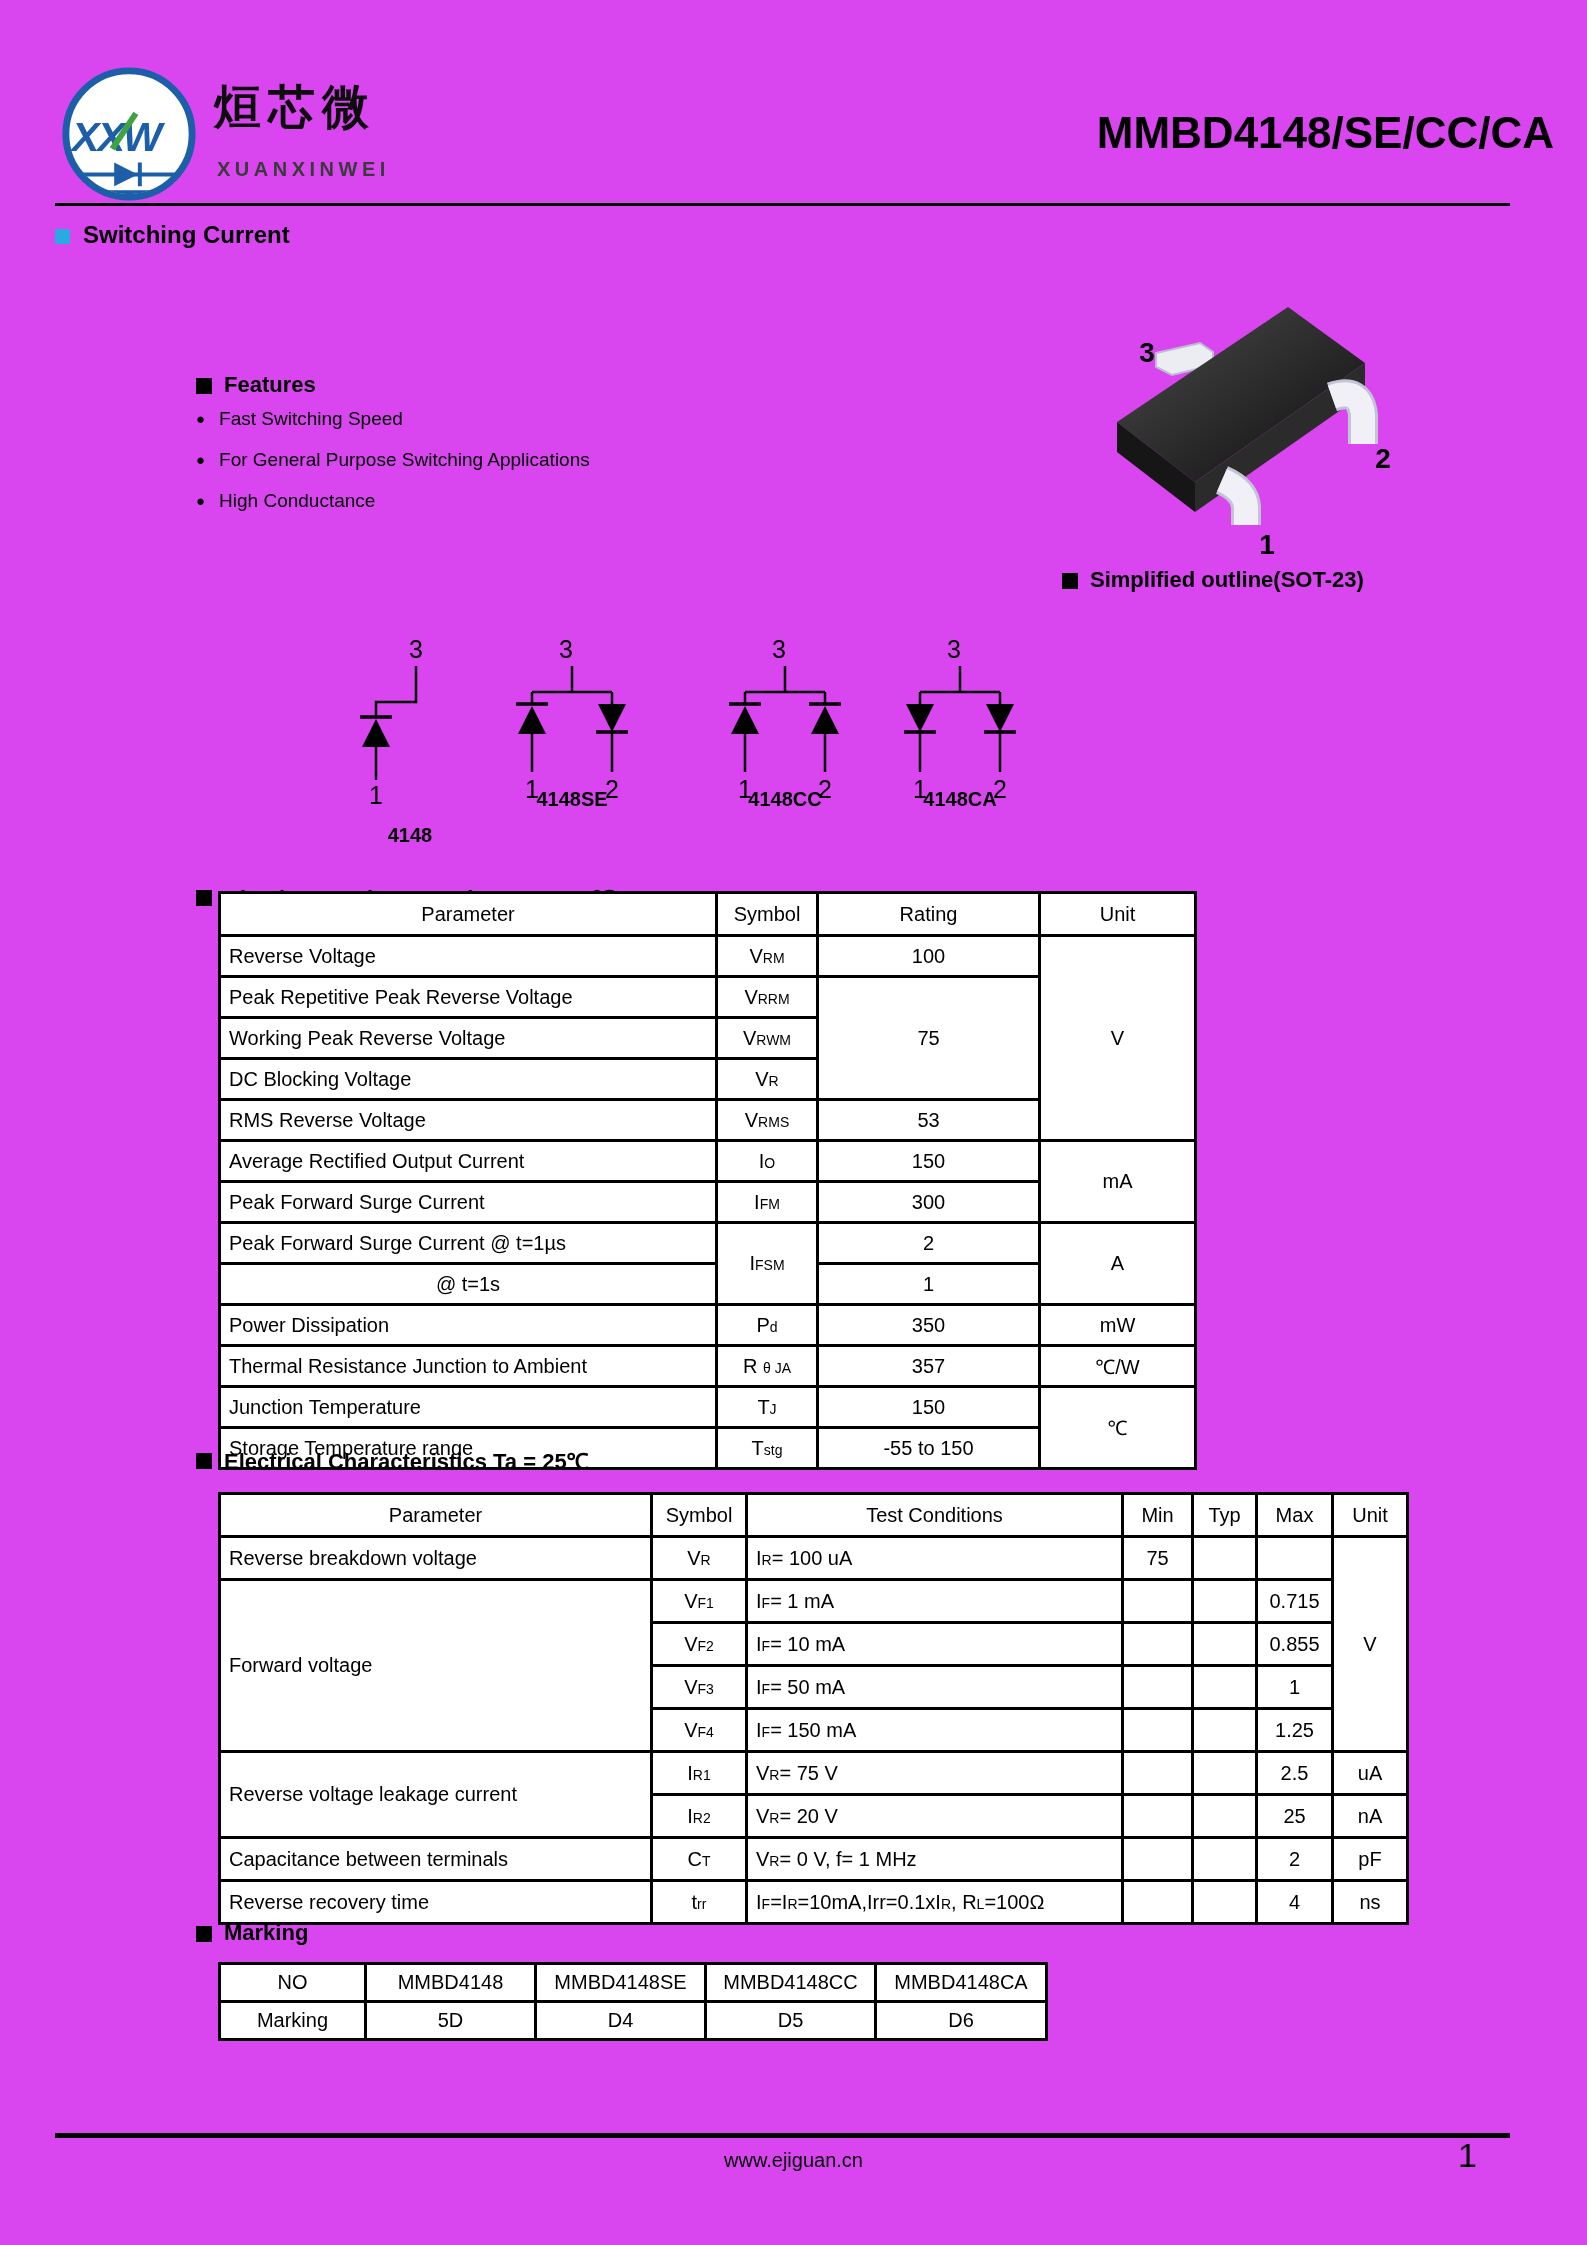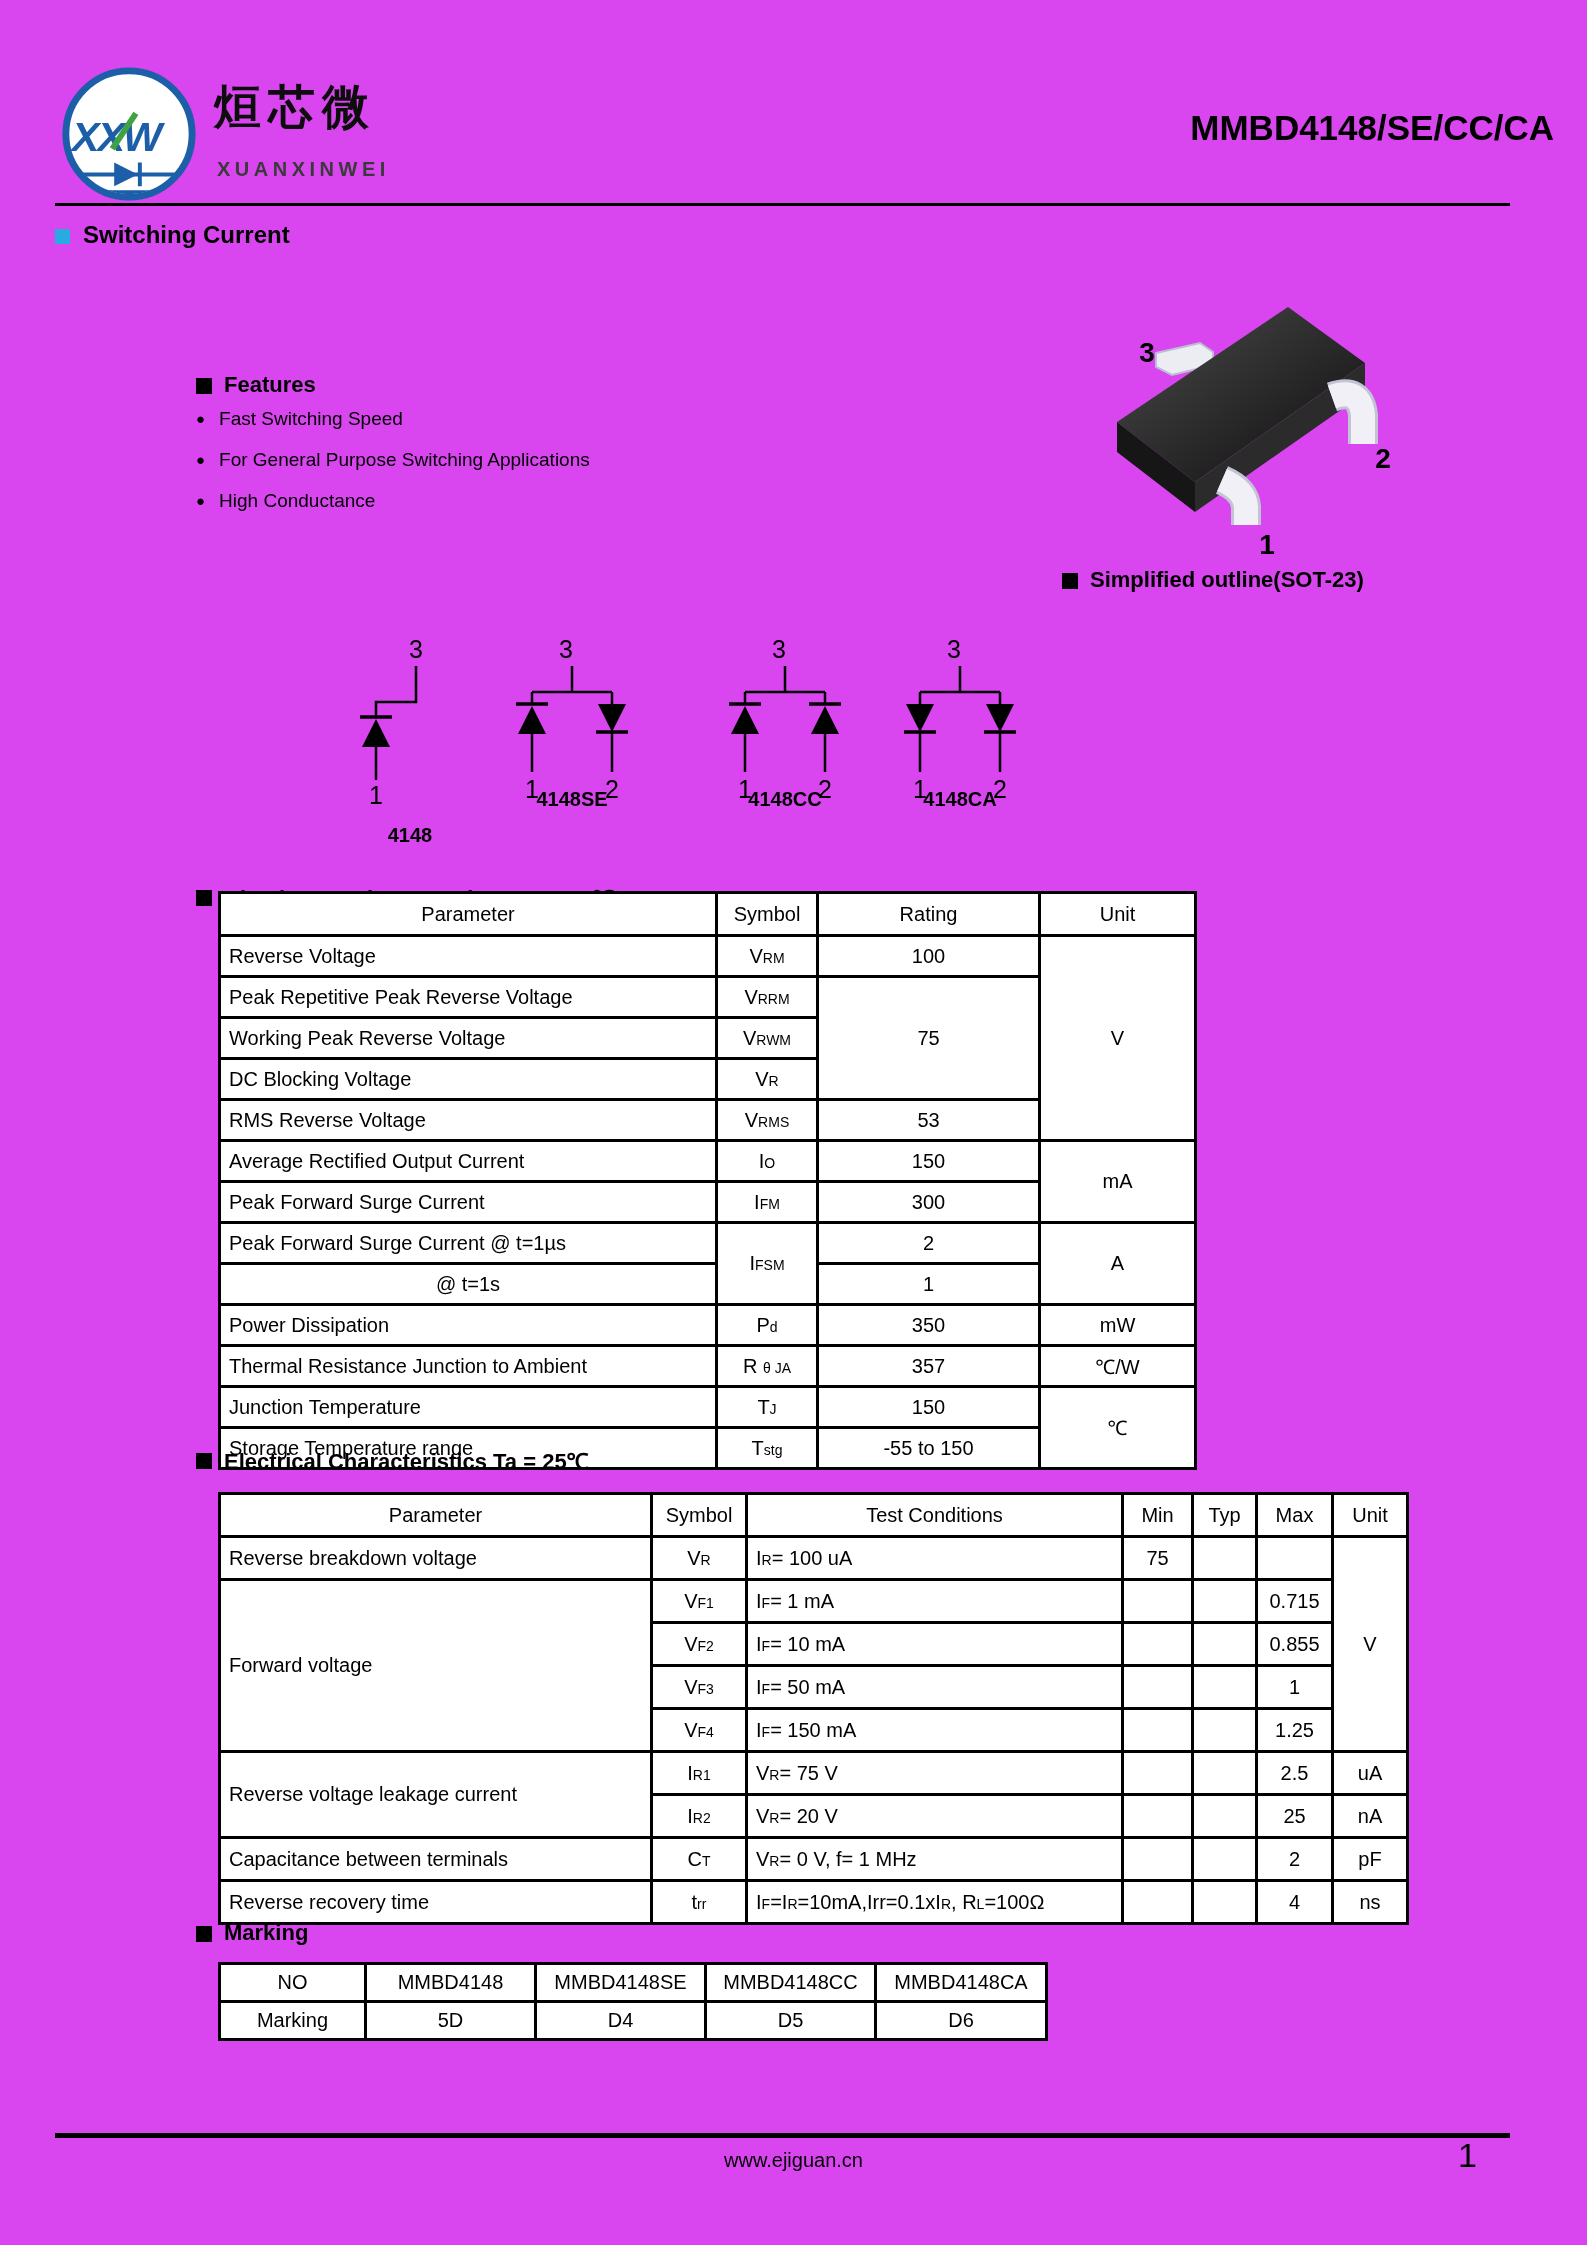--- a/index.html
+++ b/index.html
@@ -5,21 +5,21 @@
   html,body{margin:0;padding:0;background:#888;}
   .page{position:relative;width:1587px;height:2245px;background:#d946ef;
         font-family:"Liberation Sans",sans-serif;color:#000;overflow:hidden;padding-left:44px;}
 
   
   .logo-svg{position:absolute;left:55px;top:60px;}
   .logo-cn{position:absolute;left:214px;top:76px;font-size:47px;font-weight:bold;
            letter-spacing:7px;color:#0d0d0d;font-family:"DejaVu Sans",sans-serif;}
   .logo-en{position:absolute;left:217px;top:158px;font-size:20px;font-weight:bold;
            letter-spacing:4.5px;color:#3a3a3a;}
-  .part-number{position:absolute;right:77px;top:108px;font-size:35px;font-weight:bold;}
+  .part-number{position:absolute;right:77px;top:108px;font-size:44px;font-weight:bold;}
   .rule-top{position:absolute;left:55px;top:203px;width:1455px;height:3px;background:#000;}
   .rule-bottom{position:absolute;left:55px;top:2133px;width:1455px;height:5px;background:#000;}
   .category{position:absolute;left:55px;top:221px;display:flex;align-items:center;gap:13px;
             font-size:24px;font-weight:bold;}
   .sq-blue{width:15px;height:15px;background:#29abe2;flex:0 0 auto;margin-top:2px;}
   .sq-black{width:16px;height:16px;background:#000;flex:0 0 auto;margin-top:2px;}
 
   
   .sec{position:absolute;display:flex;align-items:center;gap:12px;
        font-size:22px;font-weight:bold;}

